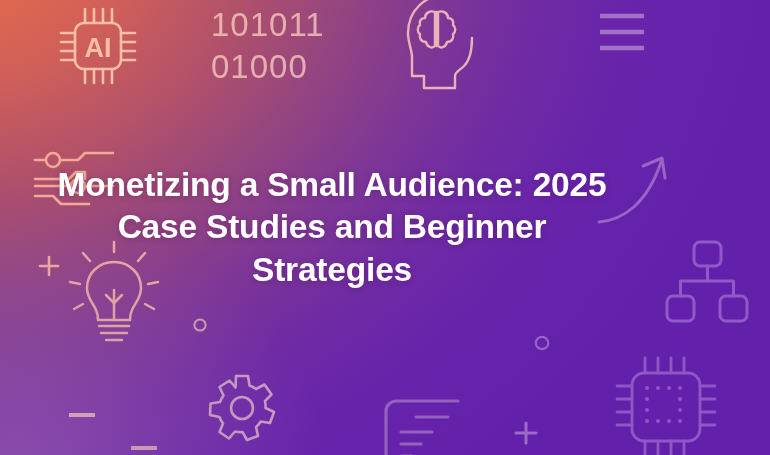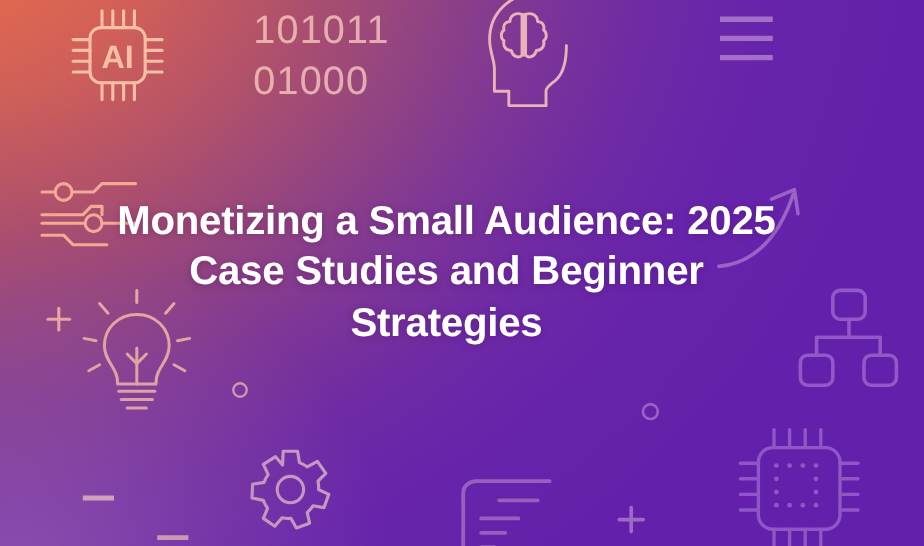--- a/index.html
+++ b/index.html
@@ -62,21 +62,20 @@
   .title-wrap {
     position: absolute;
     left: 0;
     top: 0;
     width: 664px;
     height: 455px;
     display: flex;
     align-items: center;
     justify-content: center;
     z-index: 5;
-    padding-left: 40px;
   }
   .hero-title {
     width: 560px;
     margin: 0;
     text-align: center;
     color: #ffffff;
     font-family: "Liberation Sans", sans-serif;
     font-weight: bold;
     font-size: 33.5px;
     line-height: 1.26;

